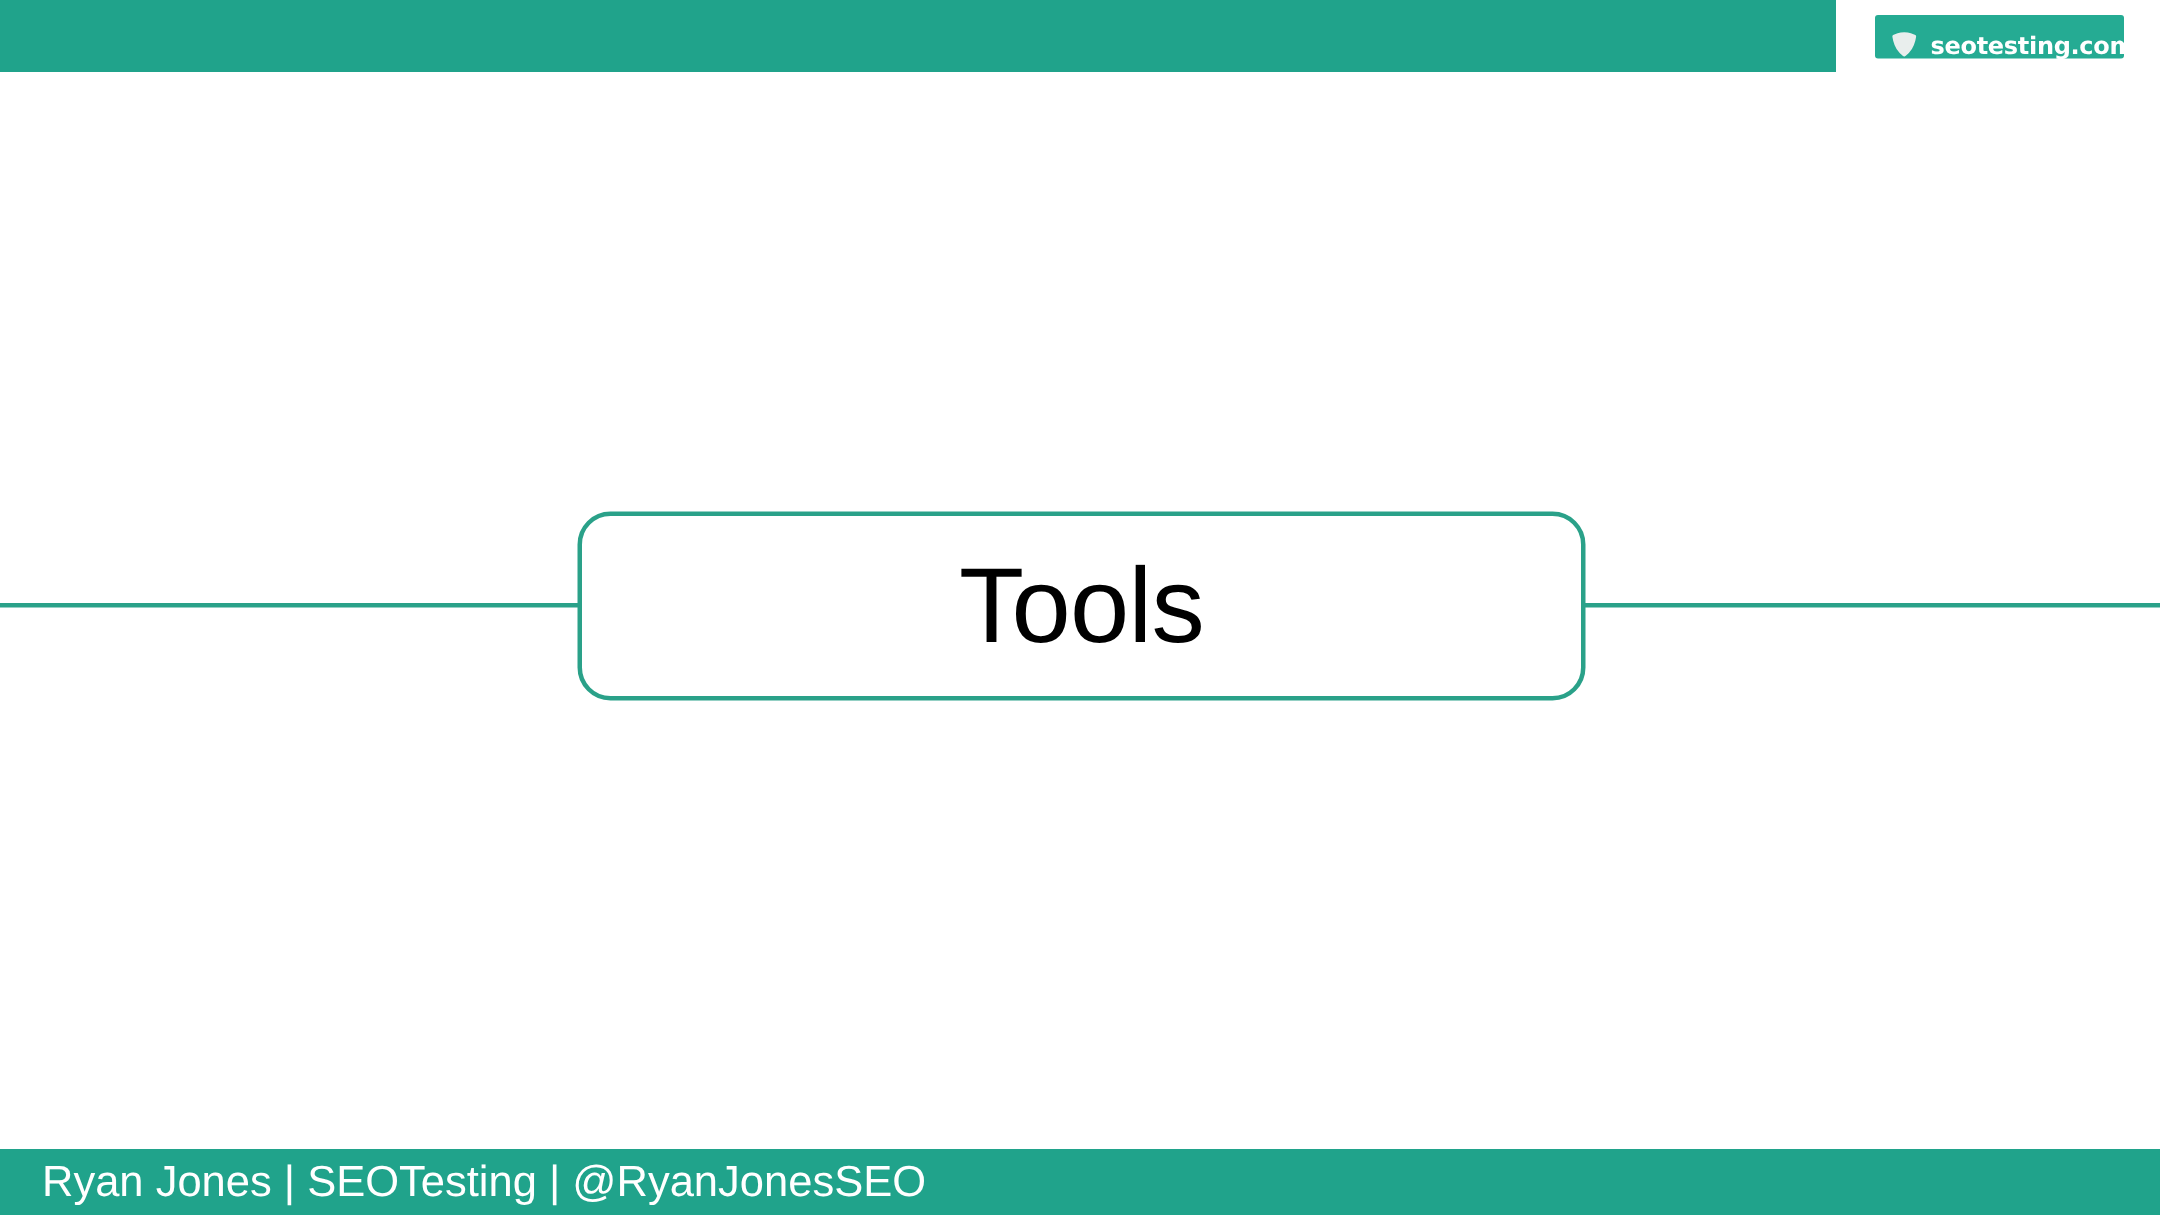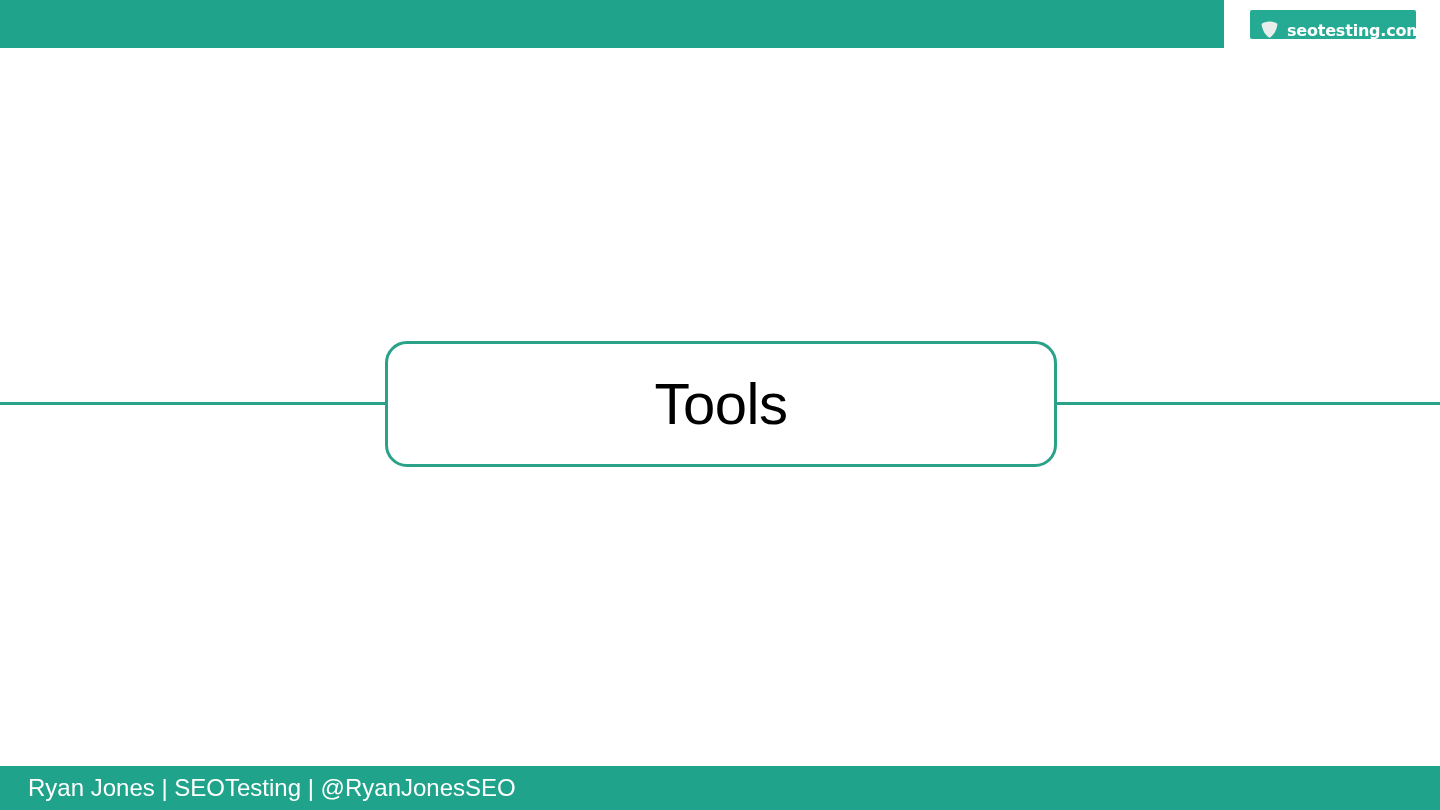--- a/index.html
+++ b/index.html
@@ -82,42 +82,42 @@
     background: #ffffff;
     border: 3px solid #2aa189;
     border-radius: 22px;
     display: flex;
     align-items: center;
     justify-content: center;
     z-index: 2;
   }
   .title-text {
     color: #000000;
-    font-size: 58px;
+    font-size: 71px;
     font-weight: normal;
     line-height: 1;
     letter-spacing: -0.5px;
     font-family: "Liberation Sans", sans-serif;
   }
 
   
   .footer-bar {
     position: absolute;
     left: 0;
     top: 766px;
     width: 1440px;
     height: 44px;
     background: #20a38b;
     display: flex;
     align-items: center;
   }
   .footer-text {
     margin-left: 28px;
     color: #ffffff;
-    font-size: 24px;
+    font-size: 29px;
     line-height: 1;
     white-space: nowrap;
     font-family: "Liberation Sans", sans-serif;
   }
 </style>
 </head>
 <body>
 
 <div class="slide">
 

